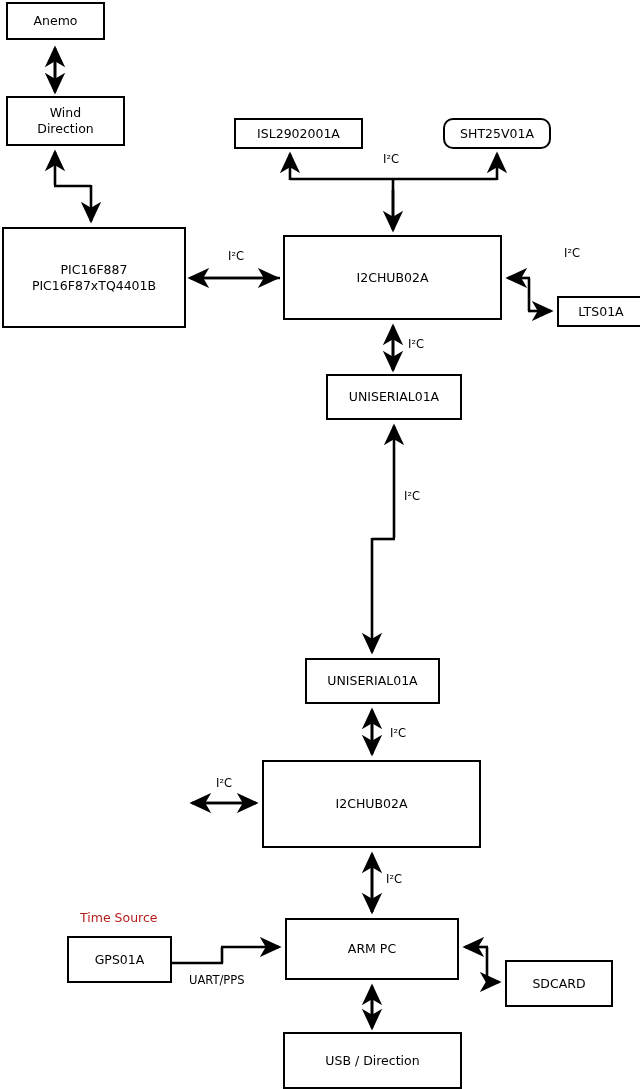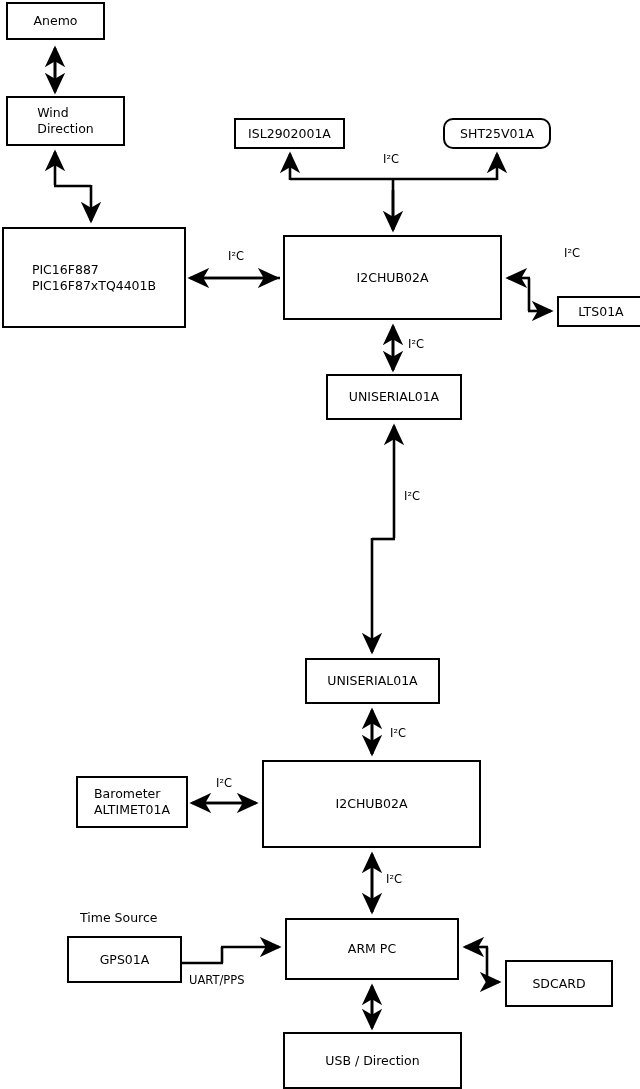--- a/index.html
+++ b/index.html
@@ -11,39 +11,40 @@
   }
   #diagram{position:absolute;left:0;top:0;width:640px;height:1089px;}
   .node{
     position:absolute;
     box-sizing:border-box;
     border:2px solid #000;
     background:#ffffff;
     display:flex;
     align-items:center;
     justify-content:center;
+    text-align:center;
     font-size:12.5px;
     line-height:1.25;
     color:#000;
     white-space:pre-line;
     z-index:5;
   }
   .edge-label{
     position:absolute;
     font-size:11.5px;
     color:#000;
     background:transparent;
     white-space:nowrap;
     z-index:6;
     text-align:right;
   }
   .free-label{
     position:absolute;
     font-size:12.5px;
-    color:#000000;
+    color:#b91c1c;
     white-space:nowrap;
     z-index:6;
   }
   svg#wires{position:absolute;left:0;top:0;width:640px;height:1089px;z-index:1;}
 </style>
 </head>
 <body>
 
 <div id="diagram">
 
@@ -105,30 +106,28 @@
       <line x1="372" y1="1026" x2="372" y2="986" marker-end="url(#ah)"></line>
       <line x1="372" y1="990" x2="372" y2="1028" marker-end="url(#ah)"></line>
     </g>
   </svg>
 
   <div class="node" style="left:6px;top:2px;width:99px;height:38px;">Anemo</div>
   <div class="node" style="left:6px;top:96px;width:119px;height:50px;">Wind
 Direction</div>
   <div class="node" style="left:2px;top:227px;width:184px;height:101px;">PIC16F887
 PIC16F87xTQ4401B</div>
-  <div class="node" style="left:234px;top:118px;width:111px;height:31px;">ISL2902001A</div>
+  <div class="node" style="left:234px;top:118px;width:129px;height:31px;">ISL2902001A</div>
   <div class="node" style="left:443px;top:118px;width:108px;height:31px;border-radius:10px;">SHT25V01A</div>
   <div class="node" style="left:283px;top:235px;width:219px;height:85px;">I2CHUB02A</div>
   <div class="node" style="left:557px;top:296px;width:88px;height:31px;">LTS01A</div>
   <div class="node" style="left:326px;top:374px;width:136px;height:46px;">UNISERIAL01A</div>
   <div class="node" style="left:305px;top:658px;width:135px;height:46px;">UNISERIAL01A</div>
   <div class="node" style="left:262px;top:760px;width:219px;height:88px;">I2CHUB02A</div>
-  <div class="node" style="left:76px;top:776px;width:112px;height:52px;">Barometer
-ALTIMET01A</div>
-  <div class="node" style="left:67px;top:936px;width:115px;height:47px;">GPS01A</div>
+  <div class="node" style="left:67px;top:936px;width:105px;height:47px;">GPS01A</div>
   <div class="node" style="left:505px;top:960px;width:108px;height:47px;">SDCARD</div>
   <div class="node" style="left:285px;top:918px;width:174px;height:62px;">ARM PC</div>
   <div class="node" style="left:283px;top:1032px;width:179px;height:57px;">USB / Direction</div>
 
   <div class="free-label" style="left:80px;top:910px;">Time Source</div>
 
   <div class="edge-label" style="left:228px;top:249px;">I²C</div>
   <div class="edge-label" style="left:383px;top:152px;">I²C</div>
   <div class="edge-label" style="left:564px;top:246px;">I²C</div>
   <div class="edge-label" style="left:408px;top:337px;">I²C</div>

